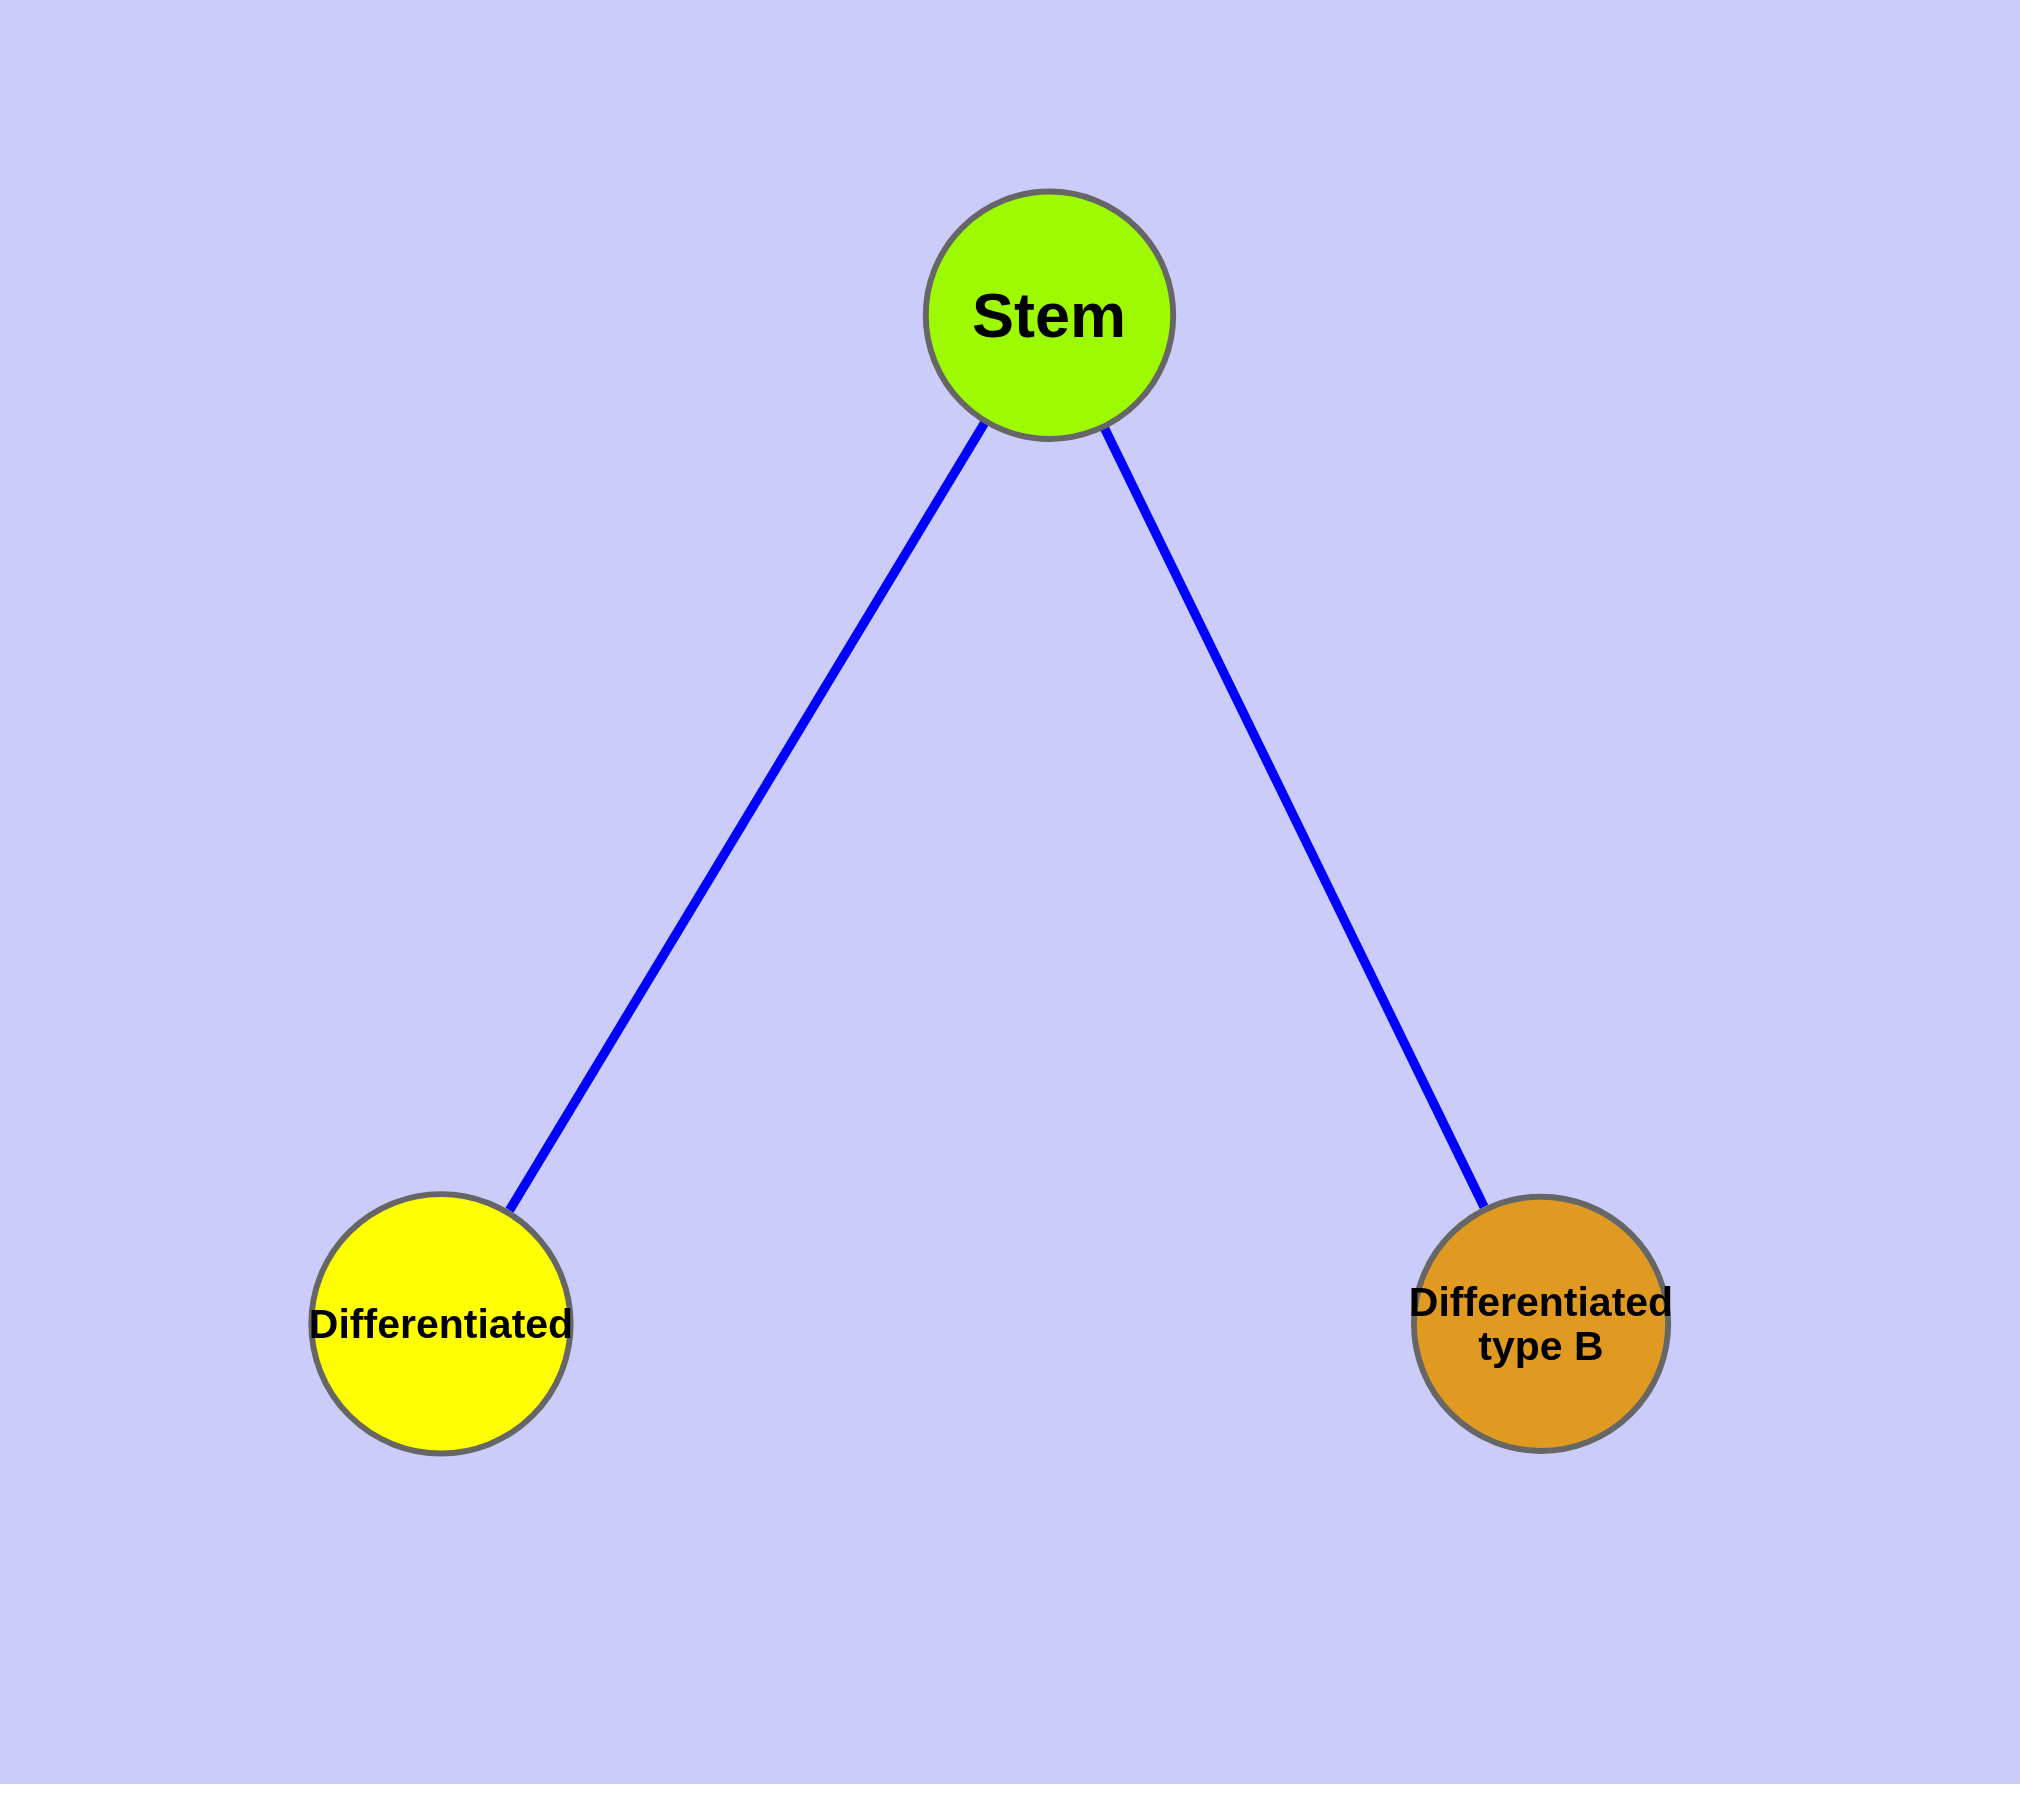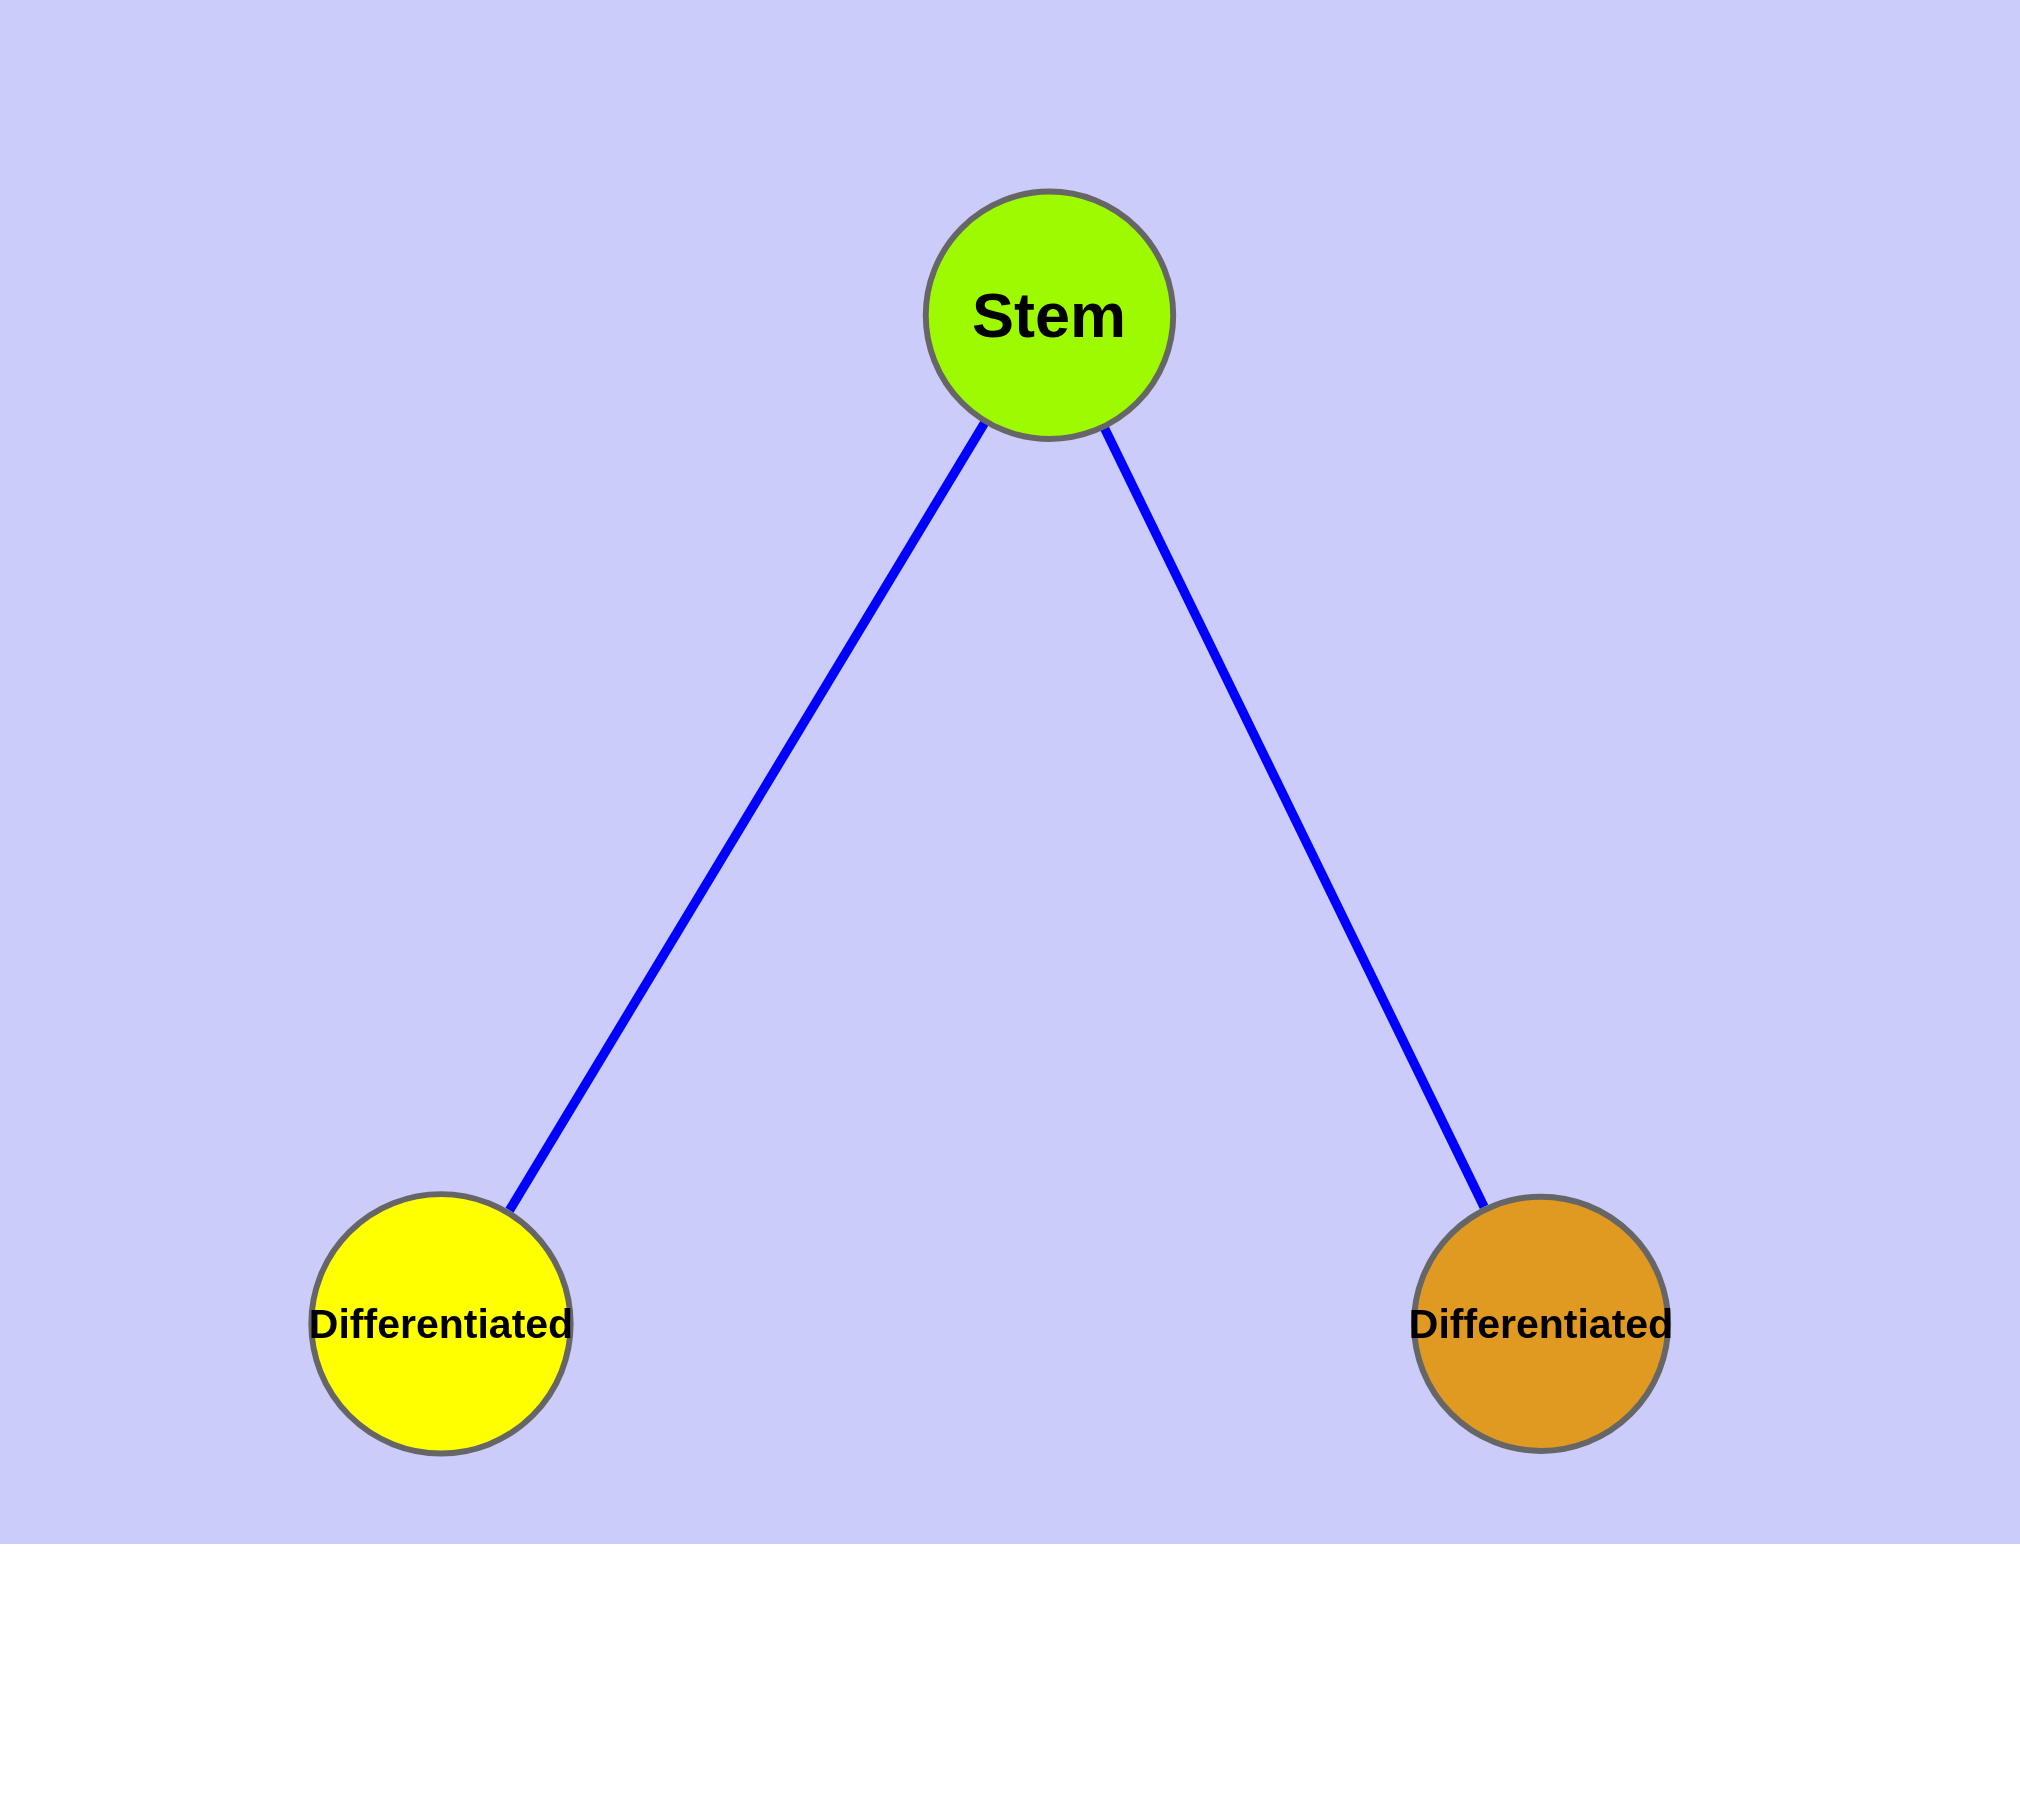--- a/index.html
+++ b/index.html
@@ -3,21 +3,21 @@
 <meta charset="utf-8">
 <style>
   html, body {
     margin: 0;
     padding: 0;
     background: #ffffff;
   }
   #canvas {
     position: relative;
     width: 2021px;
-    height: 1544px;
+    height: 1784px;
     background: #ccccfa;
     overflow: hidden;
     font-family: "Liberation Sans", sans-serif;
   }
   #graph-svg {
     position: absolute;
     left: 0;
     top: 0;
     width: 2021px;
     height: 1812px;
@@ -52,17 +52,17 @@
     <g id="nodes-layer">
         <circle cx="1238" cy="372" r="146" fill="#9efa00" stroke="#666666" stroke-width="7"></circle>
         <circle cx="520" cy="1562" r="153" fill="#ffff00" stroke="#666666" stroke-width="7"></circle>
         <circle cx="1818" cy="1562" r="150" fill="#e09a22" stroke="#666666" stroke-width="7"></circle>
       </g>
   </svg>
 
   <div id="labels-layer">
       <div class="node-label stem" style="left: 1049px; top: 315px;"><div>Stem</div></div>
       <div class="node-label" style="left: 441px; top: 1324px;"><div>Differentiated</div></div>
-      <div class="node-label" style="left: 1541px; top: 1324px;"><div>Differentiated</div></div>
+      <div class="node-label" style="left: 1541px; top: 1324px;"><div>Differentiated</div><div>type B</div></div>
     </div>
 
 </div>
 
 
 </body></html>

